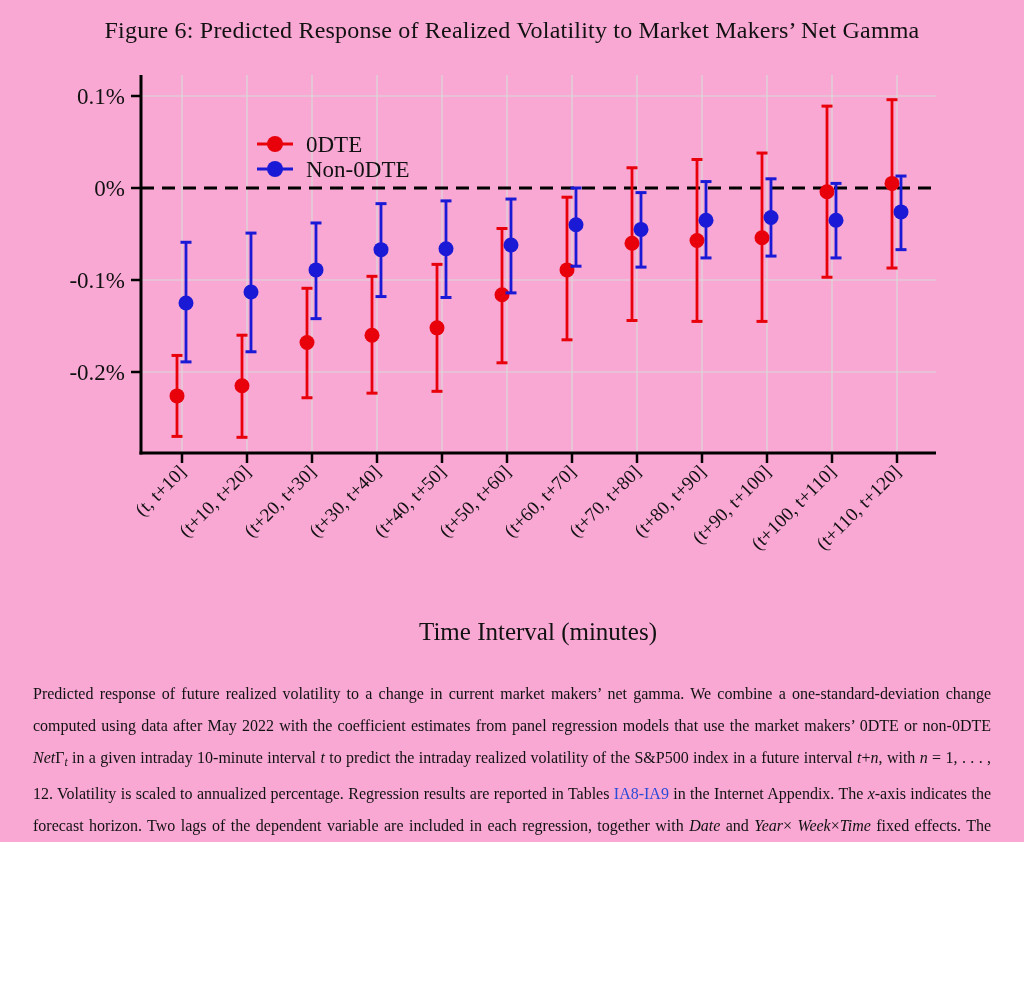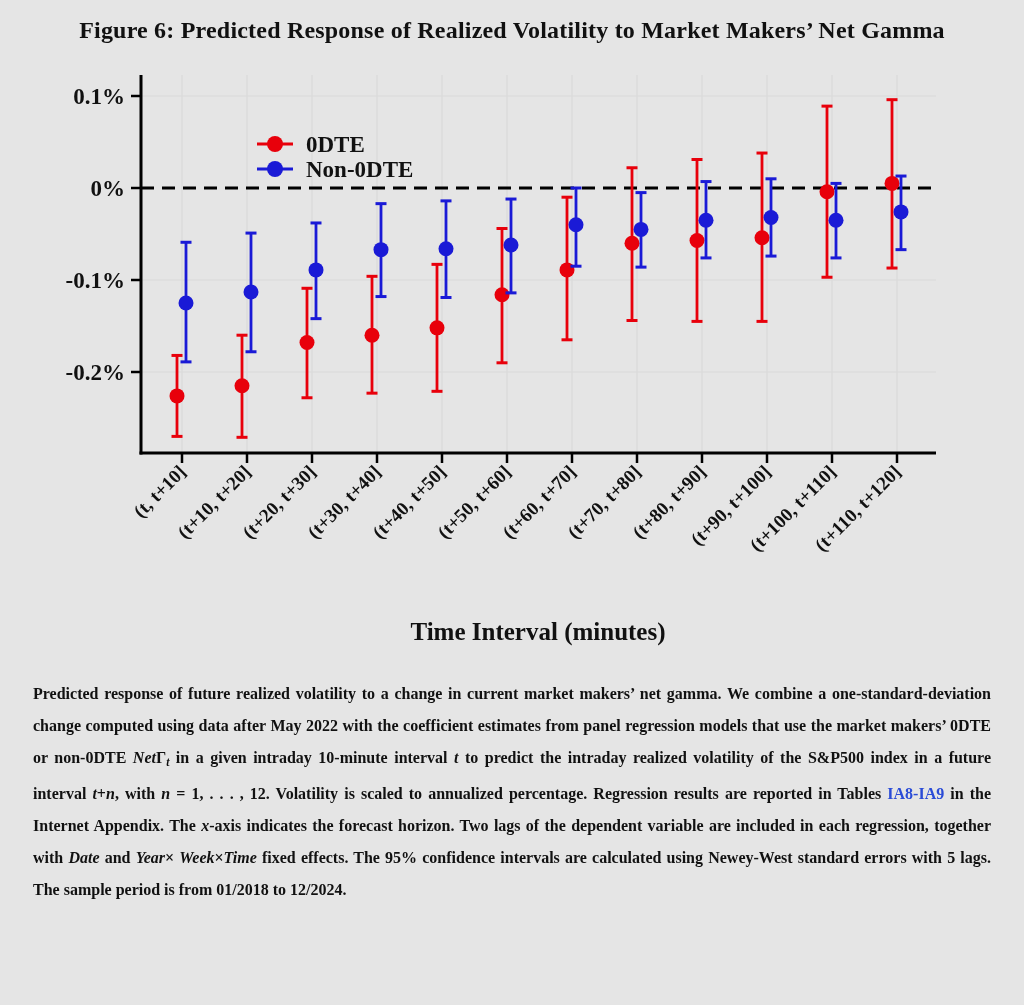--- a/index.html
+++ b/index.html
@@ -1,17 +1,17 @@
 <!DOCTYPE html>
 <html><head>
 <meta charset="utf-8">
 <style>
   html,body{margin:0;padding:0;background:#ffffff;}
-  #page{position:relative;width:1024px;height:1005px;background:#e5e5e5;overflow:hidden;
-        font-family:"Liberation Serif","DejaVu Serif",serif;color:#111;font-weight:bold;}
+  #page{position:relative;width:1024px;height:842px;background:#f9a8d4;overflow:hidden;
+        font-family:"Liberation Serif","DejaVu Serif",serif;color:#111;}
   #fig-title{position:absolute;top:17px;left:0;width:1024px;text-align:center;
              font-size:24px;letter-spacing:0.2px;white-space:nowrap;}
   #chart{position:absolute;left:0;top:60px;width:1024px;height:608px;}
   #chart text{font-family:"Liberation Serif","DejaVu Serif",serif;fill:#111;}
   #caption{position:absolute;left:33px;top:678px;width:958px;
            font-size:16px;line-height:32px;text-align:justify;}
   #caption .i{font-style:italic;}
   #caption .sub{font-style:italic;font-size:0.72em;vertical-align:-0.25em;}
   #caption .link{color:#2a4bd7;cursor:pointer;}
 </style>

